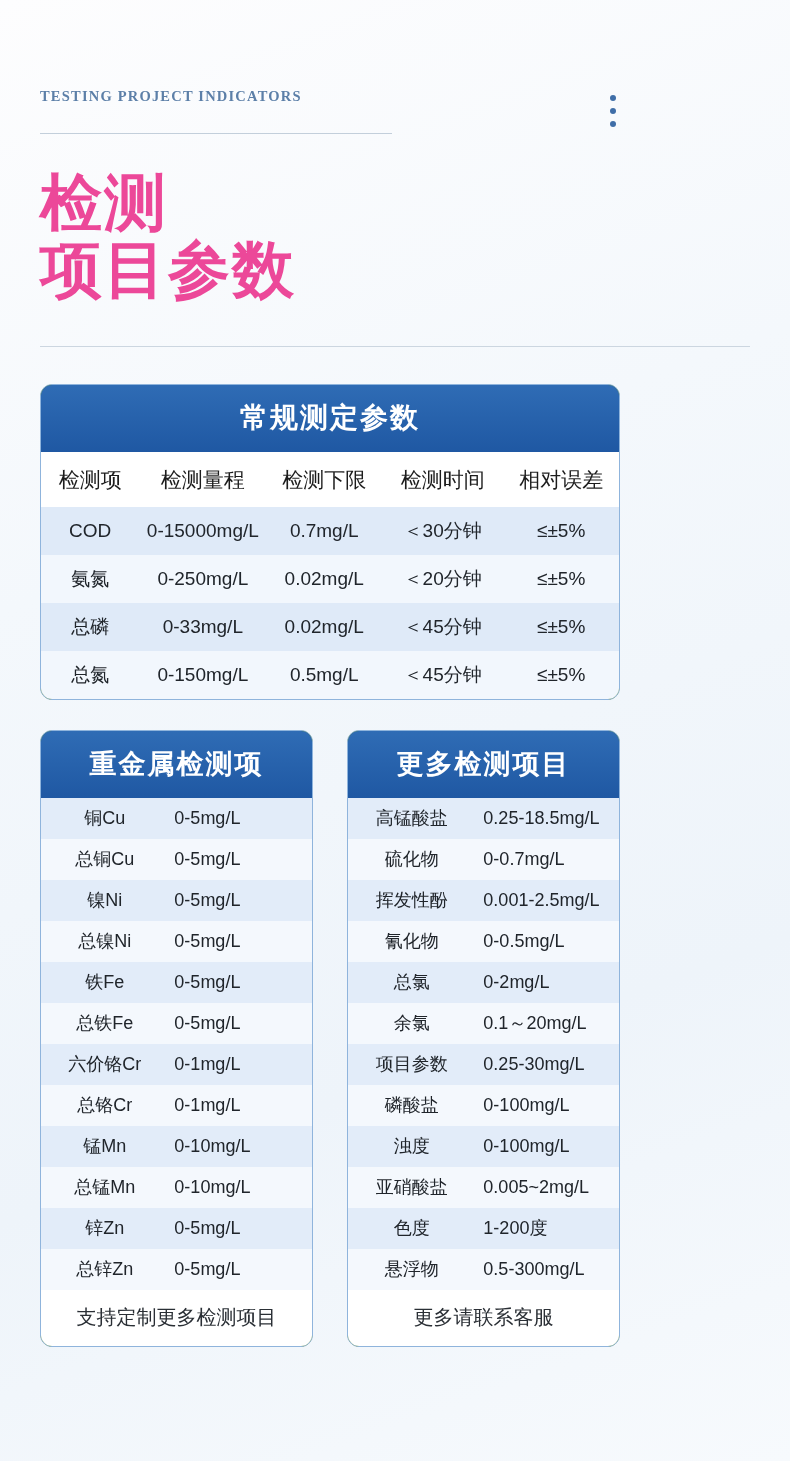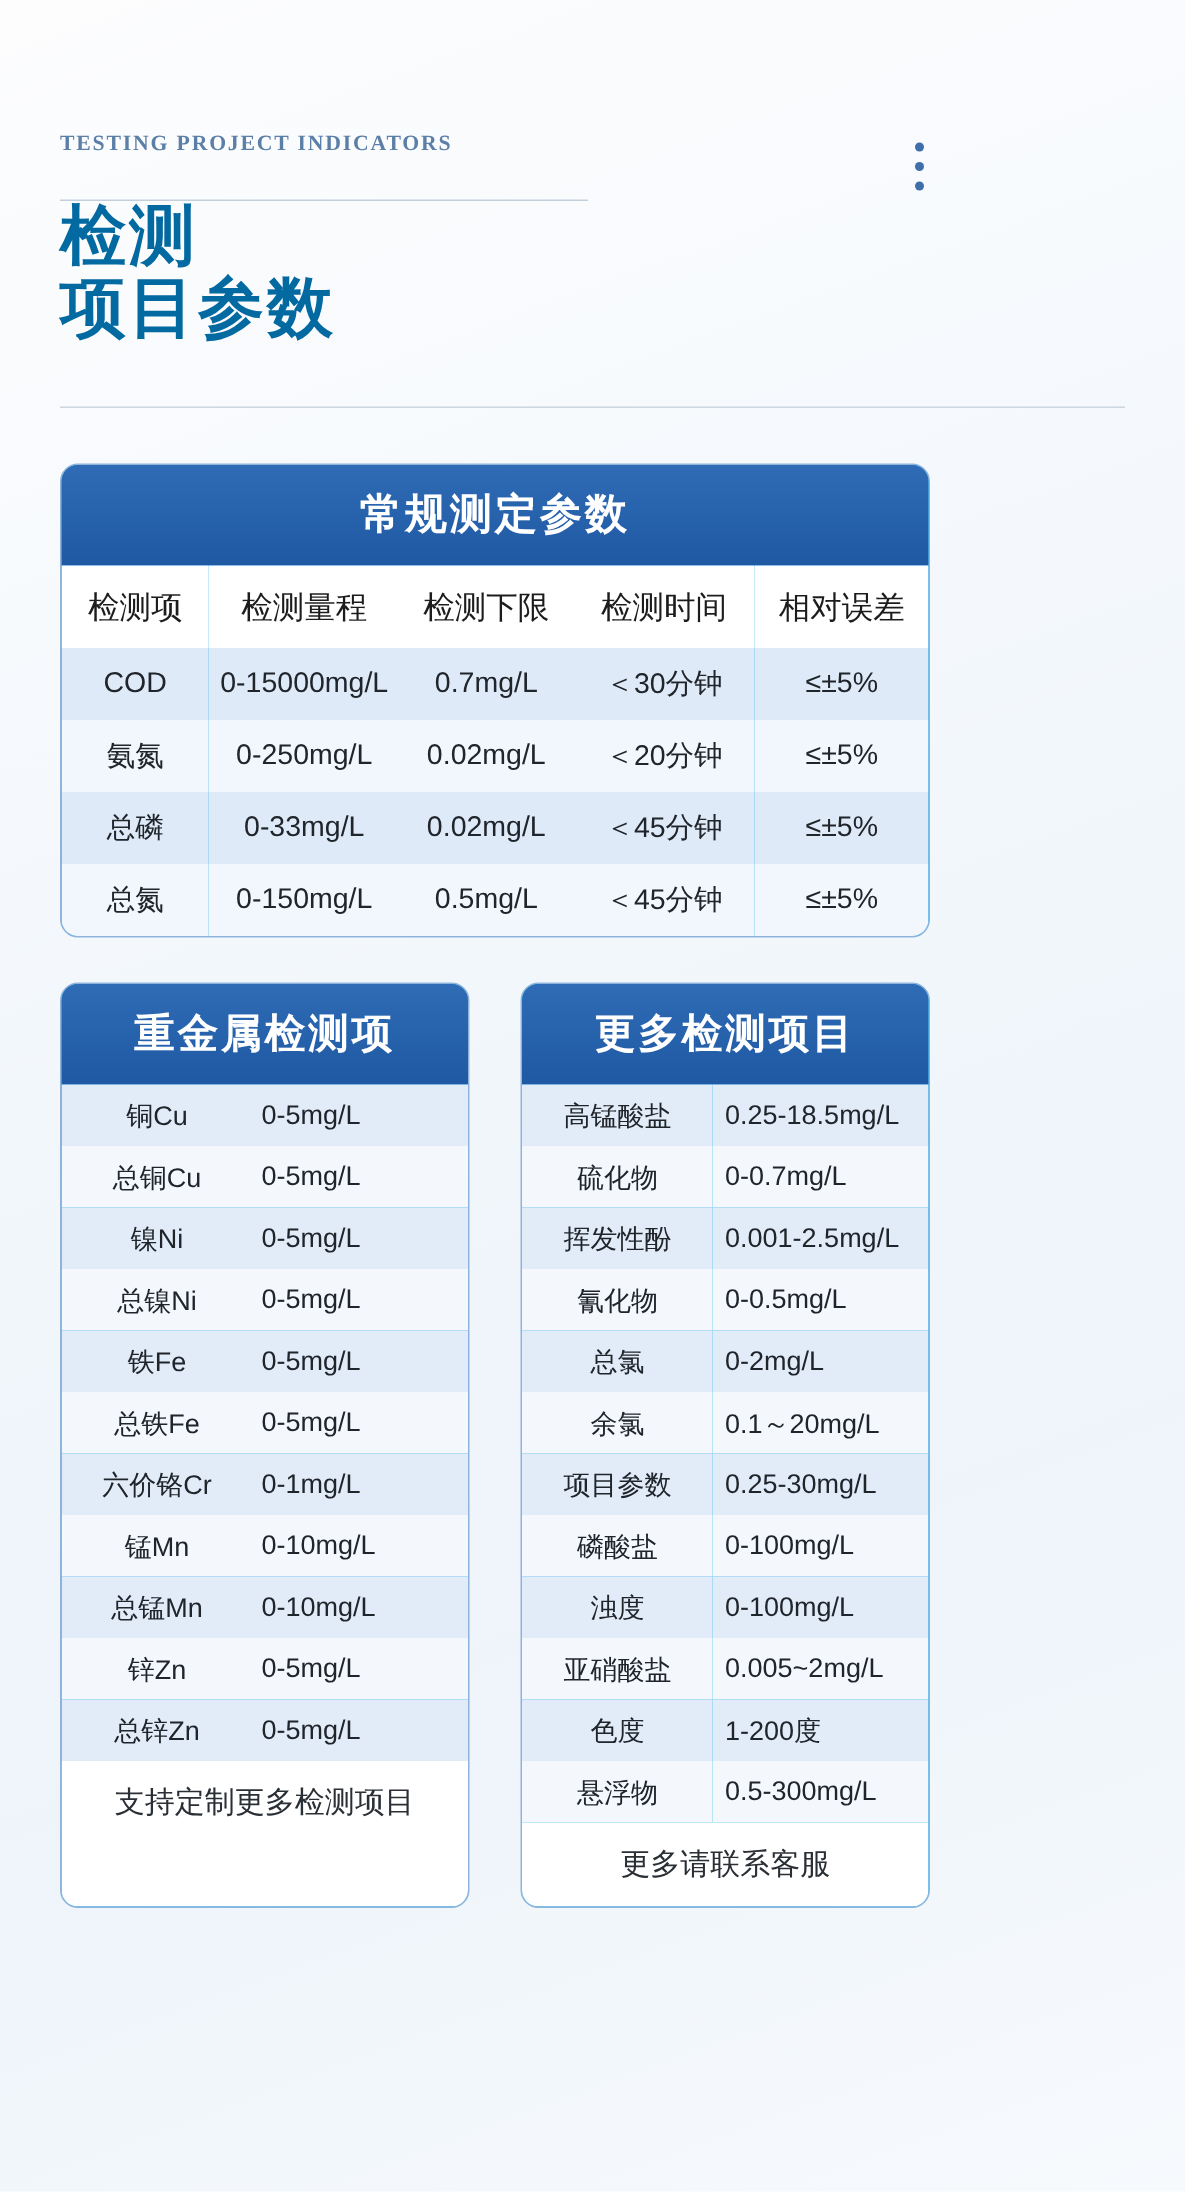--- a/index.html
+++ b/index.html
@@ -48,40 +48,41 @@
     align-items: center;
   }
   .dots i {
     display: block;
     width: 6px;
     height: 6px;
     border-radius: 50%;
     background: #3f6ea8;
   }
   .title {
+    margin-top: 36px;
     font-family: "DejaVu Sans", sans-serif;
     font-weight: bold;
-    color: #0369a1;
-    font-size: 44px;
+    color: #ec4899;
+    font-size: 62px;
     line-height: 1.08;
     letter-spacing: 2px;
   }
   .title .l2 { display: block; }
   .hr-wide {
     margin-top: 42px;
     width: 710px;
     height: 1px;
     background: #ccd6e0;
   }
 
   
   .card {
     border: 1px solid #8fb4dc;
     border-radius: 12px;
-    background: #0ea5e9;
+    background: #4d7c0f;
     overflow: hidden;
   }
   .card-head {
     background: linear-gradient(180deg, #2f6cb5 0%, #1f58a3 100%);
     color: #ffffff;
     text-align: center;
     font-family: "DejaVu Sans", sans-serif;
     font-weight: bold;
     letter-spacing: 2px;
   }
@@ -248,20 +249,24 @@
           </tr>
           <tr>
             <td class="name">总铁Fe</td>
             <td class="val">0-5mg/L</td>
           </tr>
           <tr>
             <td class="name">六价铬Cr</td>
             <td class="val">0-1mg/L</td>
           </tr>
           <tr>
+            <td class="name">总铬Cr</td>
+            <td class="val">0-1mg/L</td>
+          </tr>
+          <tr>
             <td class="name">锰Mn</td>
             <td class="val">0-10mg/L</td>
           </tr>
           <tr>
             <td class="name">总锰Mn</td>
             <td class="val">0-10mg/L</td>
           </tr>
           <tr>
             <td class="name">锌Zn</td>
             <td class="val">0-5mg/L</td>

